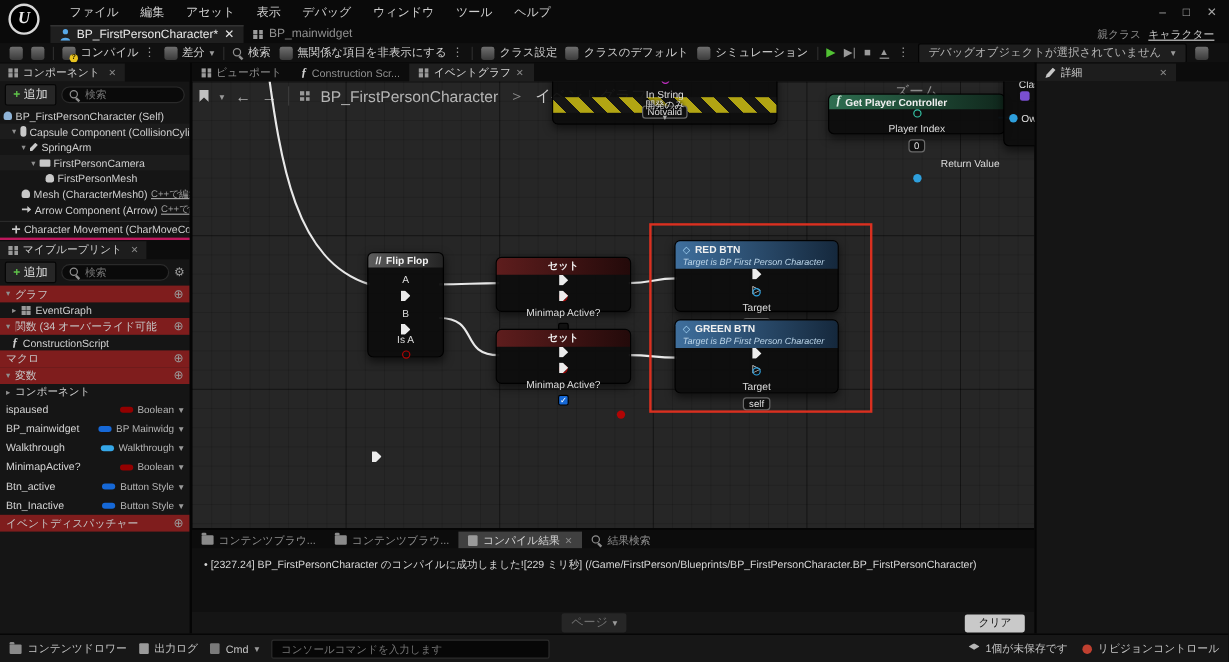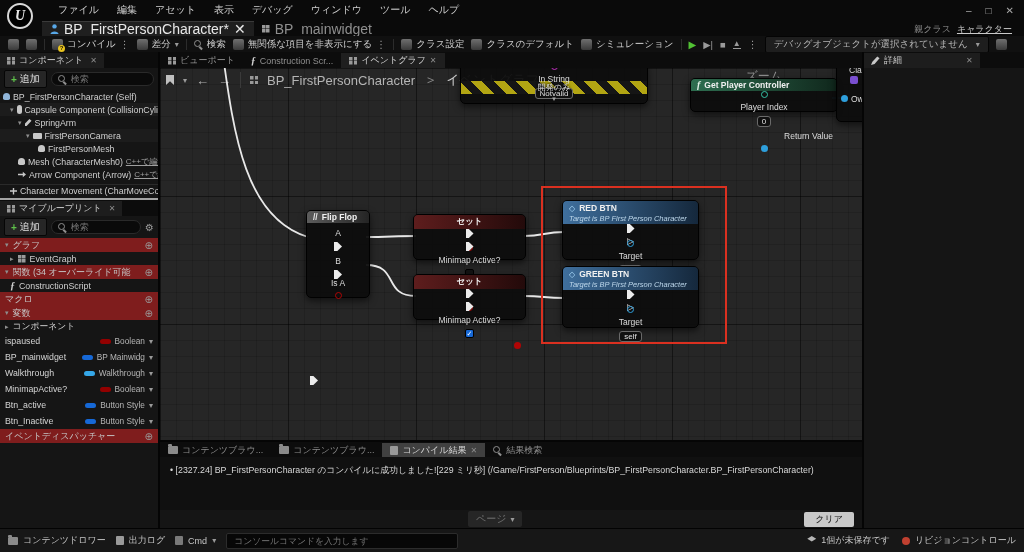--- a/index.html
+++ b/index.html
@@ -9,21 +9,21 @@
 
 
 .titlebar{position:absolute;top:0;left:0;right:0;height:20px;background:#0a0a0a;display:flex;align-items:center;}
 .uelogo{position:absolute;left:7px;top:3px;width:26px;height:26px;border:2px solid #d8d8d8;border-radius:50%;display:flex;align-items:center;justify-content:center;background:#000;z-index:5;font-family:"Liberation Serif",serif;font-style:italic;font-weight:bold;font-size:14px;color:#e8e8e8;}
 .menu{display:flex;gap:18px;margin-left:58px;color:#cfcfcf;font-size:10px;}
 .menu span{cursor:default;}
 .winctl{margin-left:auto;display:flex;gap:14px;padding-right:10px;color:#a8a8a8;font-size:10px;}
 
 
 .doctabs{position:absolute;top:20px;left:0;right:0;height:16px;background:#0a0a0a;display:flex;align-items:flex-end;padding-left:42px;}
-.dtab{display:flex;align-items:center;gap:5px;height:15px;padding:0 8px;font-size:14px;}
+.dtab{display:flex;align-items:center;gap:5px;height:15px;padding:0 8px;font-size:10px;}
 .dtab.active{background:#1f1f1f;color:#e8e8e8;border-top:1px solid #3a3a3a;}
 .dtab.inactive{color:#8f8f8f;}
 .parentclass{margin-left:auto;padding-right:12px;display:flex;gap:6px;align-items:center;font-size:9px;color:#8f8f8f;}
 .parentclass .val{color:#c9c9c9;text-decoration:underline;}
 
 
 .toolbar{position:absolute;top:36px;left:0;right:0;height:17px;background:#101010;border-bottom:1px solid #000;display:flex;align-items:center;gap:7px;padding:0 8px;font-size:9.5px;color:#cfcfcf;}
 .tbtn{display:flex;align-items:center;gap:4px;cursor:default;white-space:nowrap;}
 .vsep{width:1px;height:11px;background:#2c2c2c;}
 .isq{width:11px;height:11px;background:linear-gradient(#6f6f6f,#3a3a3a);border-radius:2px;flex:none;}
@@ -58,21 +58,21 @@
 .tri{color:#8f8f8f;font-size:7px;flex:none;}
 .cpplink{margin-left:auto;color:#9f9f9f;text-decoration:underline;font-size:8px;flex:none;}
 .ic{display:inline-block;flex:none;}
 .ic.person{width:7px;height:7px;border-radius:50% 50% 25% 25%;background:#8fb4d8;}
 .ic.capsule{width:5px;height:9px;border-radius:3px;background:#c8c8c8;}
 .ic.spring{width:7px;height:7px;background:#c8c8c8;clip-path:polygon(0 100%,30% 100%,100% 25%,70% 0,0 70%);}
 .ic.camera{width:9px;height:6px;background:#c8c8c8;border-radius:1px;}
 .ic.mesh{width:7px;height:7px;border-radius:50% 50% 25% 25%;background:#c8c8c8;}
 .ic.arrowc{width:8px;height:8px;background:#c8c8c8;clip-path:polygon(0 40%,60% 40%,60% 15%,100% 50%,60% 85%,60% 60%,0 60%);}
 .ic.move{width:7px;height:7px;background:#c8c8c8;clip-path:polygon(40% 0,60% 0,60% 40%,100% 40%,100% 60%,60% 60%,60% 100%,40% 100%,40% 60%,0 60%,0 40%,40% 40%);}
-.mybp-panel{flex:1;display:flex;flex-direction:column;border-top:2px solid #a3a3a3;overflow:hidden;}
+.mybp-panel{flex:1;display:flex;flex-direction:column;border-top:2px solid #be185d;overflow:hidden;}
 .shead{height:14px;background:#7f1d1d;display:flex;align-items:center;gap:4px;padding:0 5px;color:#c5c5c5;flex:none;font-size:9px;}
 .shead .oplus{margin-left:auto;color:#9a9a9a;font-size:10px;}
 .srow{height:13px;display:flex;align-items:center;gap:4px;padding:0 10px;color:#cfcfcf;flex:none;font-size:8.8px;}
 .vrow{height:16px;display:flex;align-items:center;gap:4px;padding:0 5px;flex:none;font-size:8.8px;}
 .vrow .vname{flex:1;color:#d5d5d5;overflow:hidden;white-space:nowrap;}
 .pill{width:11px;height:5px;border-radius:2.5px;flex:none;}
 .vtype{color:#b5b5b5;font-size:8.3px;white-space:nowrap;max-width:52px;overflow:hidden;}
 .fitalic{font-family:"Liberation Serif",serif;font-style:italic;font-weight:bold;color:#cfcfcf;font-size:10px;line-height:8px;}
 
 

